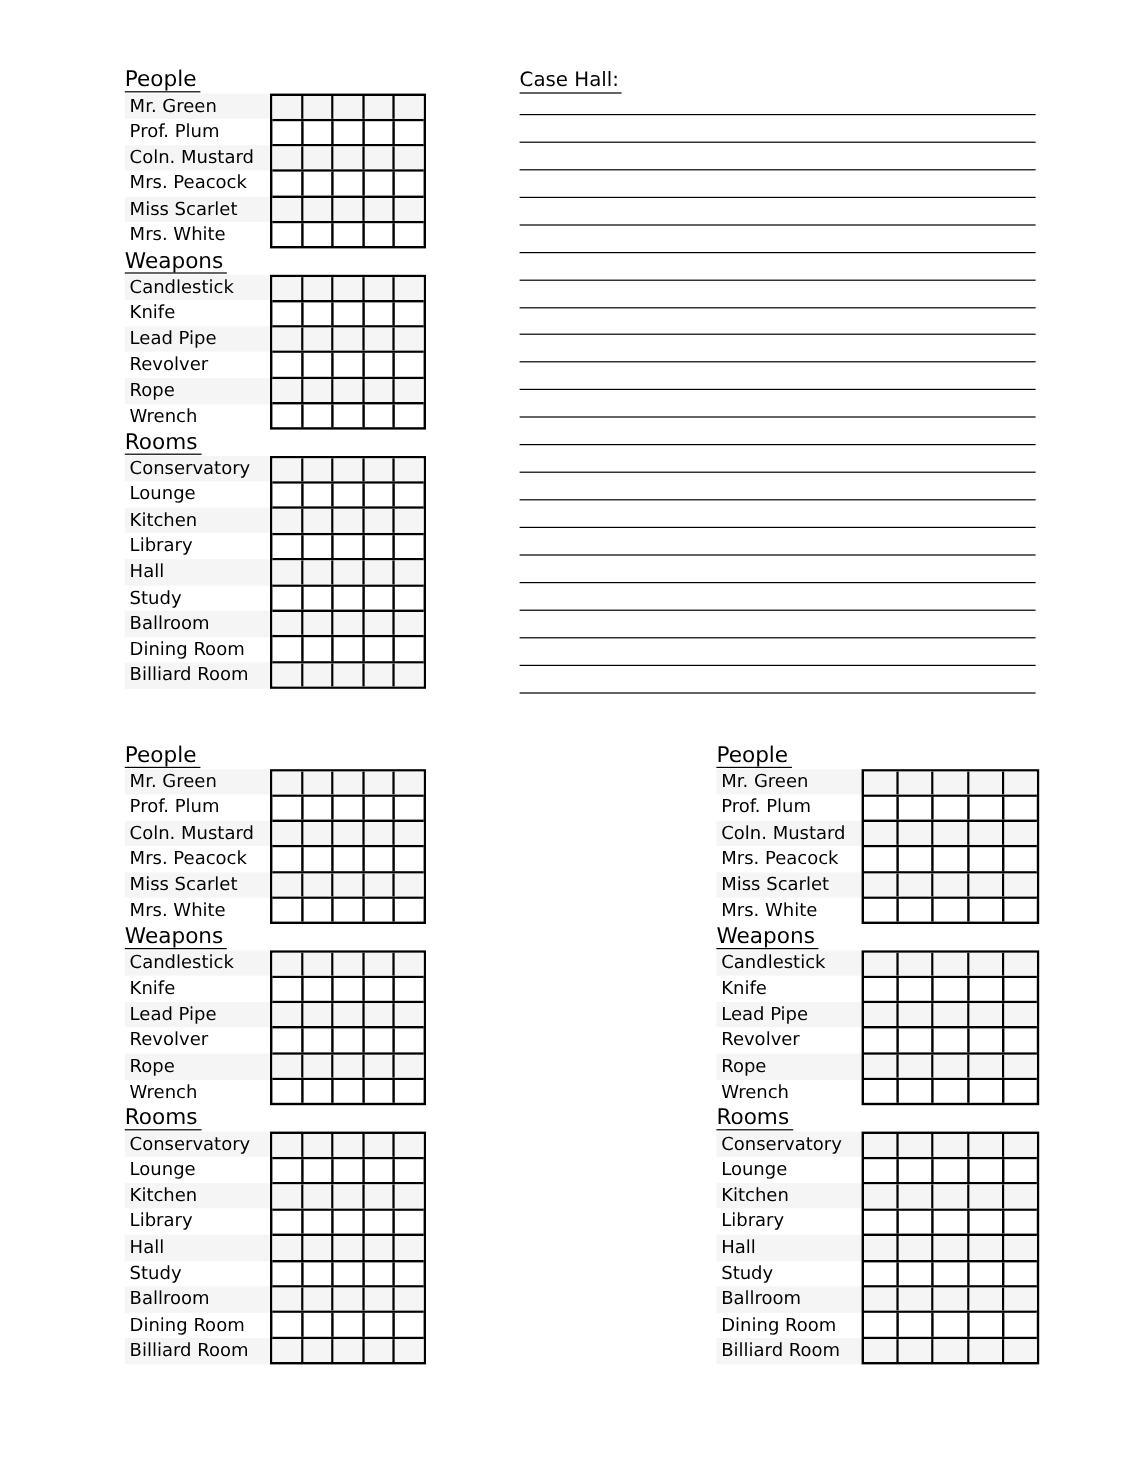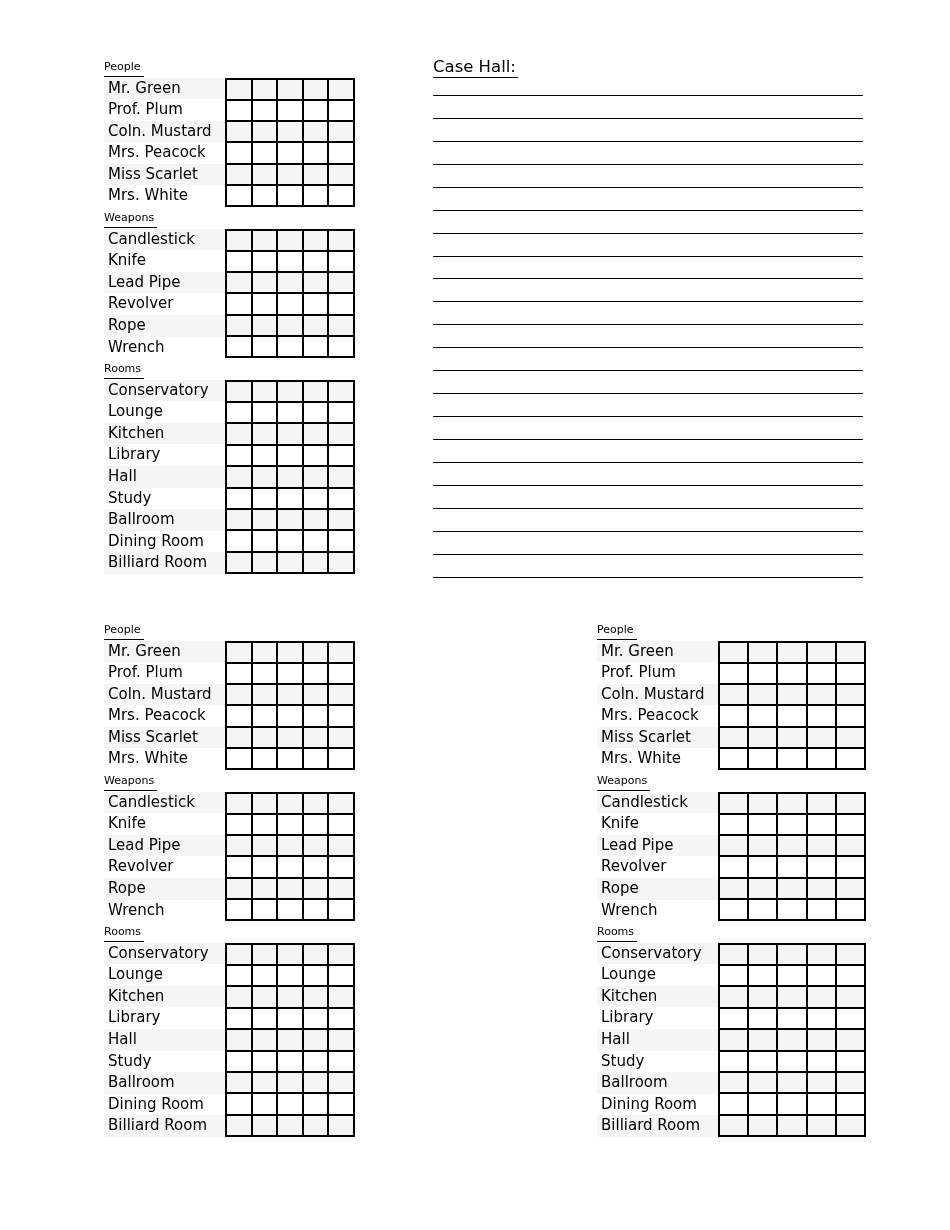--- a/index.html
+++ b/index.html
@@ -23,21 +23,21 @@
     height: 1230px;
   }
 
   
   .quad {
     position: absolute;
   }
 
   
   .sec-head {
-    font-size: 11px;
+    font-size: 18px;
     line-height: 21.5px;
     height: 21.5px;
     text-decoration: underline;
     text-underline-offset: 2px;
     white-space: nowrap;
     display: block;
   }
   .sec-head-inner {
     display: inline-block;
     border-bottom: 1.6px solid #000;

